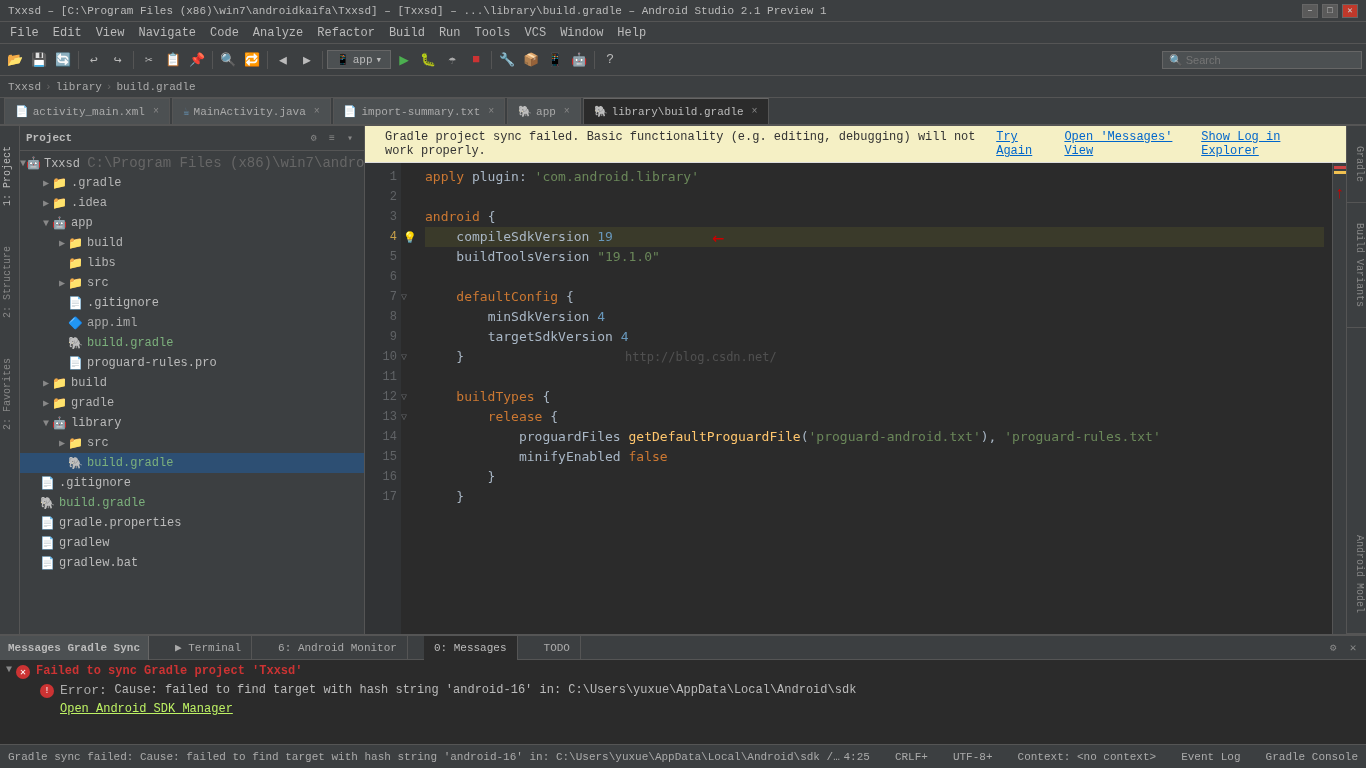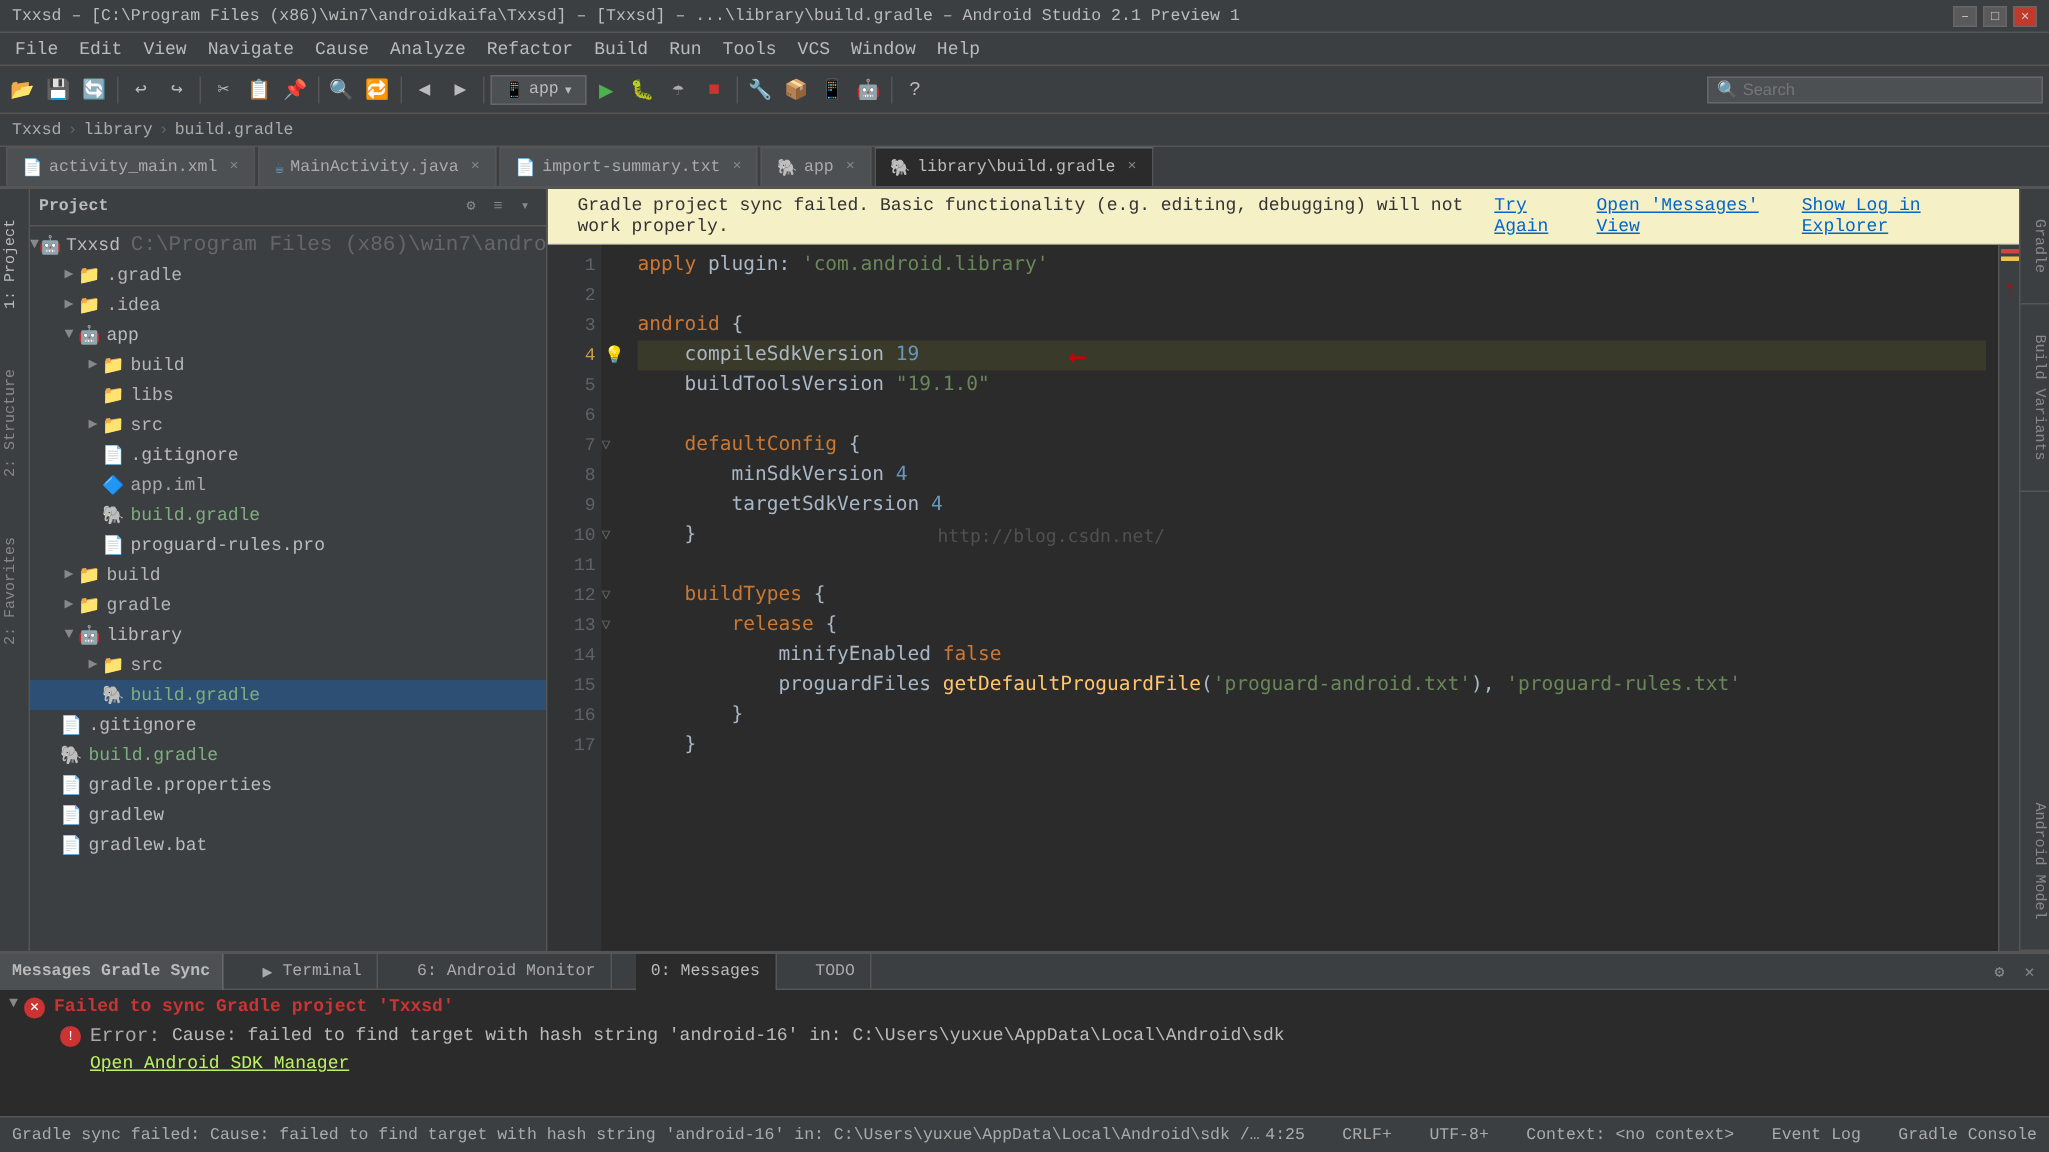--- a/index.html
+++ b/index.html
@@ -15,21 +15,21 @@
     #menu-bar { background: #3c3f41; height: 22px; display: flex; align-items: center; padding: 0 4px; border-bottom: 1px solid #555; font-size: 12px; color: #bbbbbb; gap: 2px; }
     .menu-item { padding: 2px 6px; cursor: pointer; }
 
     
     #toolbar { background: #3c3f41; height: 32px; display: flex; align-items: center; padding: 0 4px; border-bottom: 1px solid #555; gap: 2px; }
     .tb-btn { width: 22px; height: 22px; display: flex; align-items: center; justify-content: center; cursor: pointer; border-radius: 2px; color: #bbbbbb; font-size: 13px; }
     .tb-sep { width: 1px; height: 18px; background: #555; margin: 0 2px; }
     .tb-app-btn { background: #4c5052; border: 1px solid #666; padding: 2px 8px; color: #bbbbbb; font-size: 11px; cursor: pointer; display: flex; align-items: center; gap: 3px; }
     .tb-run { color: #4CAF50; font-size: 16px; cursor: pointer; }
     .tb-spacer { flex: 1; }
-    .tb-search { background: #4c5052; border: 1px solid #666; color: #aaa; padding: 2px 6px; font-size: 11px; width: 224px; }
+    .tb-search { background: #4c5052; border: 1px solid #666; color: #aaa; padding: 2px 6px; font-size: 11px; width: 200px; }
 
     
     #breadcrumb { background: #3c3f41; height: 22px; display: flex; align-items: center; padding: 0 8px; border-bottom: 1px solid #555; font-size: 11px; color: #aaa; gap: 4px; }
     .bc-item { color: #aaa; }
     .bc-sep { color: #666; }
 
     
     #tab-bar { background: #3c3f41; height: 28px; display: flex; align-items: flex-end; border-bottom: 2px solid #555; padding-left: 4px; }
     .tab { height: 26px; padding: 0 10px; display: flex; align-items: center; gap: 4px; font-size: 11px; color: #aaa; background: #4c5052; border: 1px solid #555; border-bottom: none; cursor: pointer; margin-right: 2px; }
     .tab.active { background: #2b2b2b; color: #bbbbbb; border-top: 1px solid #666; }
@@ -136,21 +136,21 @@
     <div class="win-btn">□</div>
     <div class="win-btn close">✕</div>
   </div>
 </div>
 
 <div id="menu-bar">
   <span class="menu-item">File</span>
   <span class="menu-item">Edit</span>
   <span class="menu-item">View</span>
   <span class="menu-item">Navigate</span>
-  <span class="menu-item">Cause</span>
+  <span class="menu-item">Code</span>
   <span class="menu-item">Analyze</span>
   <span class="menu-item">Refactor</span>
   <span class="menu-item">Build</span>
   <span class="menu-item">Run</span>
   <span class="menu-item">Tools</span>
   <span class="menu-item">VCS</span>
   <span class="menu-item">Window</span>
   <span class="menu-item">Help</span>
 </div>
 
@@ -505,26 +505,26 @@
           <span class="kw">buildTypes</span>&nbsp;<span class="plain">{</span>
         </div>
 
         <div class="code-line">
           <span class="plain">&nbsp;&nbsp;&nbsp;&nbsp;&nbsp;&nbsp;&nbsp;&nbsp;</span>
           <span class="kw">release</span>&nbsp;<span class="plain">{</span>
         </div>
 
         <div class="code-line">
           <span class="plain">&nbsp;&nbsp;&nbsp;&nbsp;&nbsp;&nbsp;&nbsp;&nbsp;&nbsp;&nbsp;&nbsp;&nbsp;</span>
+          <span class="plain">proguardFiles</span>&nbsp;<span class="fn">getDefaultProguardFile</span><span class="plain">(</span><span class="str">'proguard-android.txt'</span><span class="plain">),</span>&nbsp;<span class="str">'proguard-rules.txt'</span>
+        </div>
+
+        <div class="code-line">
+          <span class="plain">&nbsp;&nbsp;&nbsp;&nbsp;&nbsp;&nbsp;&nbsp;&nbsp;&nbsp;&nbsp;&nbsp;&nbsp;</span>
           <span class="plain">minifyEnabled</span>&nbsp;<span class="kw">false</span>
-        </div>
-
-        <div class="code-line">
-          <span class="plain">&nbsp;&nbsp;&nbsp;&nbsp;&nbsp;&nbsp;&nbsp;&nbsp;&nbsp;&nbsp;&nbsp;&nbsp;</span>
-          <span class="plain">proguardFiles</span>&nbsp;<span class="fn">getDefaultProguardFile</span><span class="plain">(</span><span class="str">'proguard-android.txt'</span><span class="plain">),</span>&nbsp;<span class="str">'proguard-rules.txt'</span>
         </div>
 
         <div class="code-line">
           <span class="plain">&nbsp;&nbsp;&nbsp;&nbsp;&nbsp;&nbsp;&nbsp;&nbsp;}</span>
         </div>
 
         <div class="code-line">
           <span class="plain">&nbsp;&nbsp;&nbsp;&nbsp;}</span>
         </div>
       </div>

